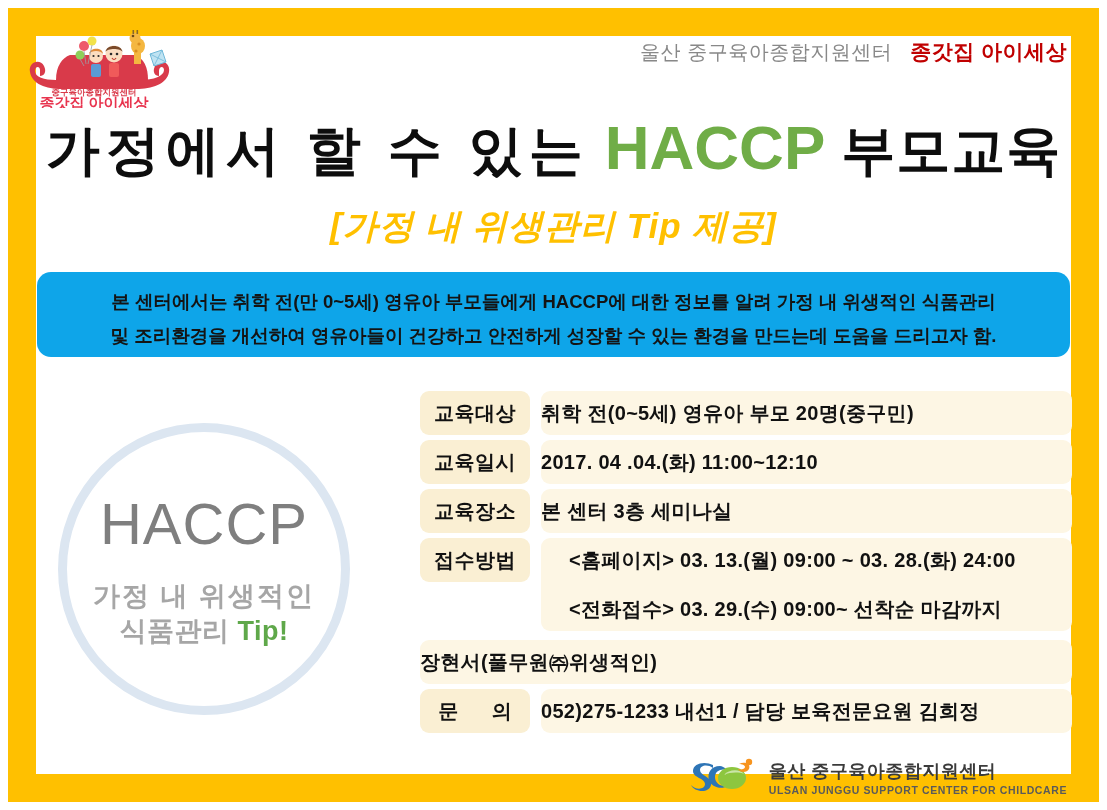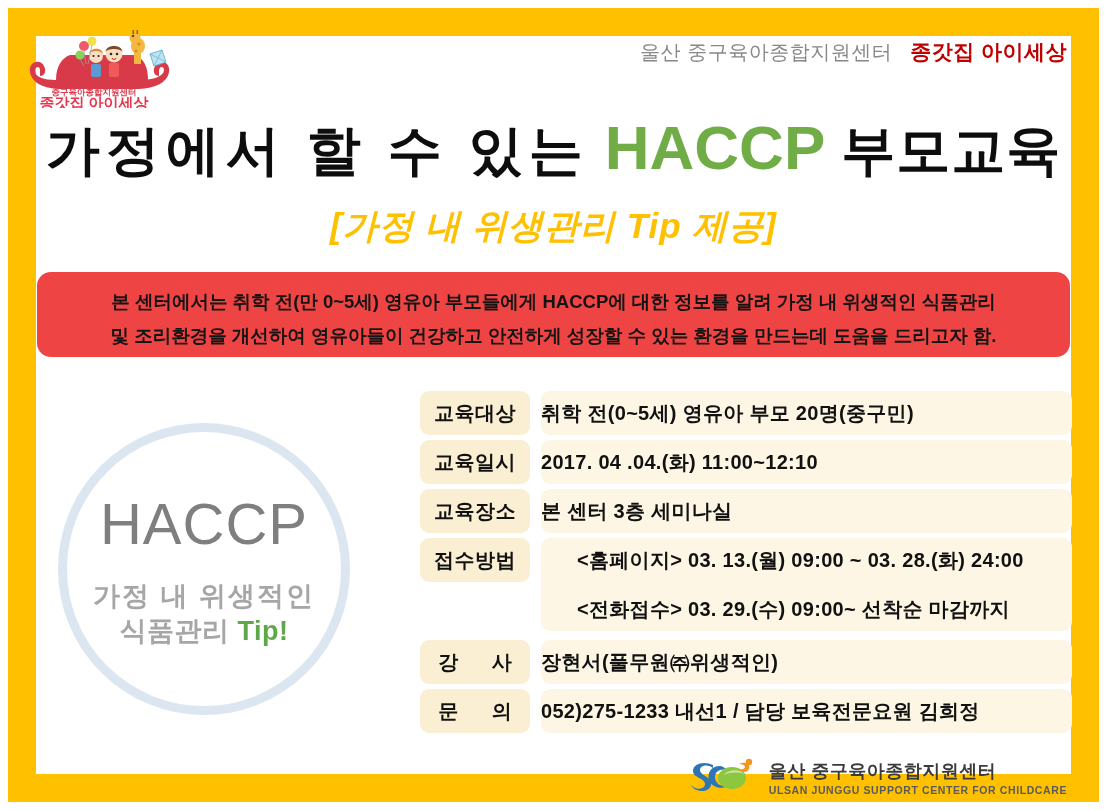--- a/index.html
+++ b/index.html
@@ -95,21 +95,21 @@
     white-space: nowrap;
   }
 
   
   .desc-box {
     position: absolute;
     left: 37px;
     top: 272px;
     width: 1033px;
     height: 85px;
-    background: #ef4444;
+    background: #0ea5e9;
     border-radius: 14px;
     padding: 13px 18px 0 18px;
   }
   .desc-line {
     font-size: 18.5px;
     font-weight: bold;
     color: #141414;
     line-height: 34px;
     white-space: nowrap;
     text-align: center;
@@ -201,21 +201,21 @@
     font-size: 20px;
     font-weight: bold;
     color: #111111;
     letter-spacing: 0.3px;
     white-space: nowrap;
   }
   .info-row.tall .info-label { align-self: flex-start; }
   .info-row.tall .info-value {
     min-height: 93px;
     align-items: flex-start;
-    padding-left: 36px;
+    padding-left: 28px;
     gap: 24px;
   }
   .info-row.tall .info-value .vline { line-height: 1.25; }
   .info-row.gap-top { margin-top: 9px; }
 
   
   .footer-logo {
     position: absolute;
     right: 40px;
     bottom: 14px;
@@ -338,21 +338,20 @@
 
     <div class="info-row tall">
       <div class="info-label">접수방법</div>
       <div class="info-value">
         <span class="vline">&lt;홈페이지&gt; 03. 13.(월) 09:00 ~ 03. 28.(화) 24:00</span>
         <span class="vline">&lt;전화접수&gt; 03. 29.(수) 09:00~ 선착순 마감까지</span>
       </div>
     </div>
 
     <div class="info-row gap-top">
-      <div class="info-label spread">강 사</div>
       <div class="info-value">
         <span class="vline">장현서(풀무원㈜위생적인)</span>
       </div>
     </div>
 
     <div class="info-row">
       <div class="info-label spread">문 의</div>
       <div class="info-value">
         <span class="vline">052)275-1233 내선1 / 담당 보육전문요원 김희정</span>
       </div>

